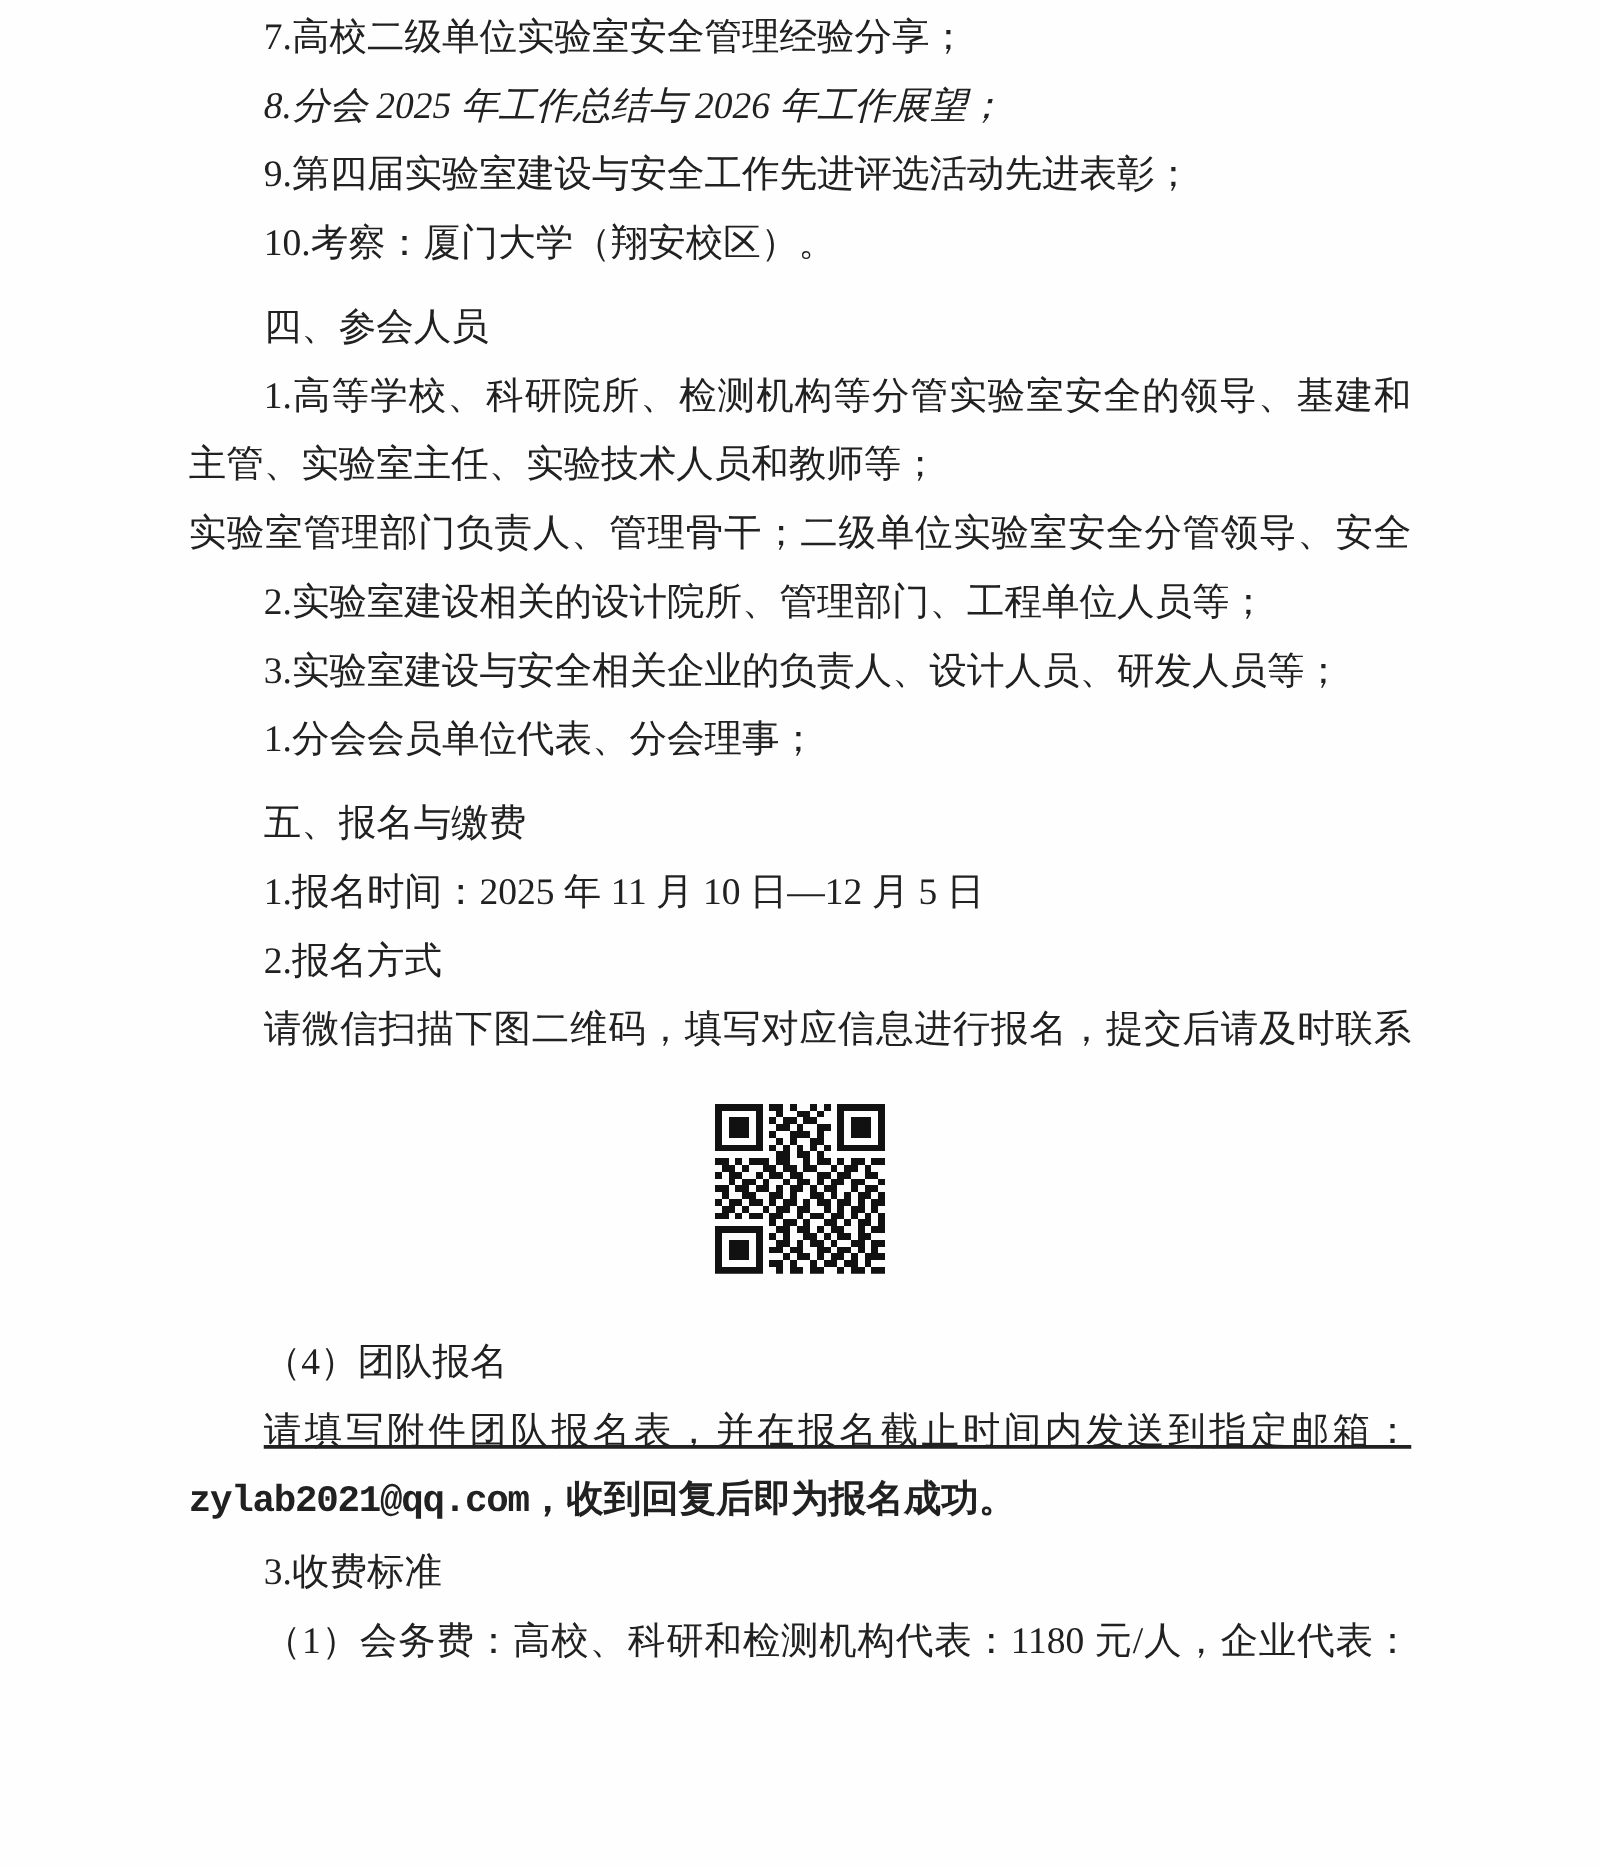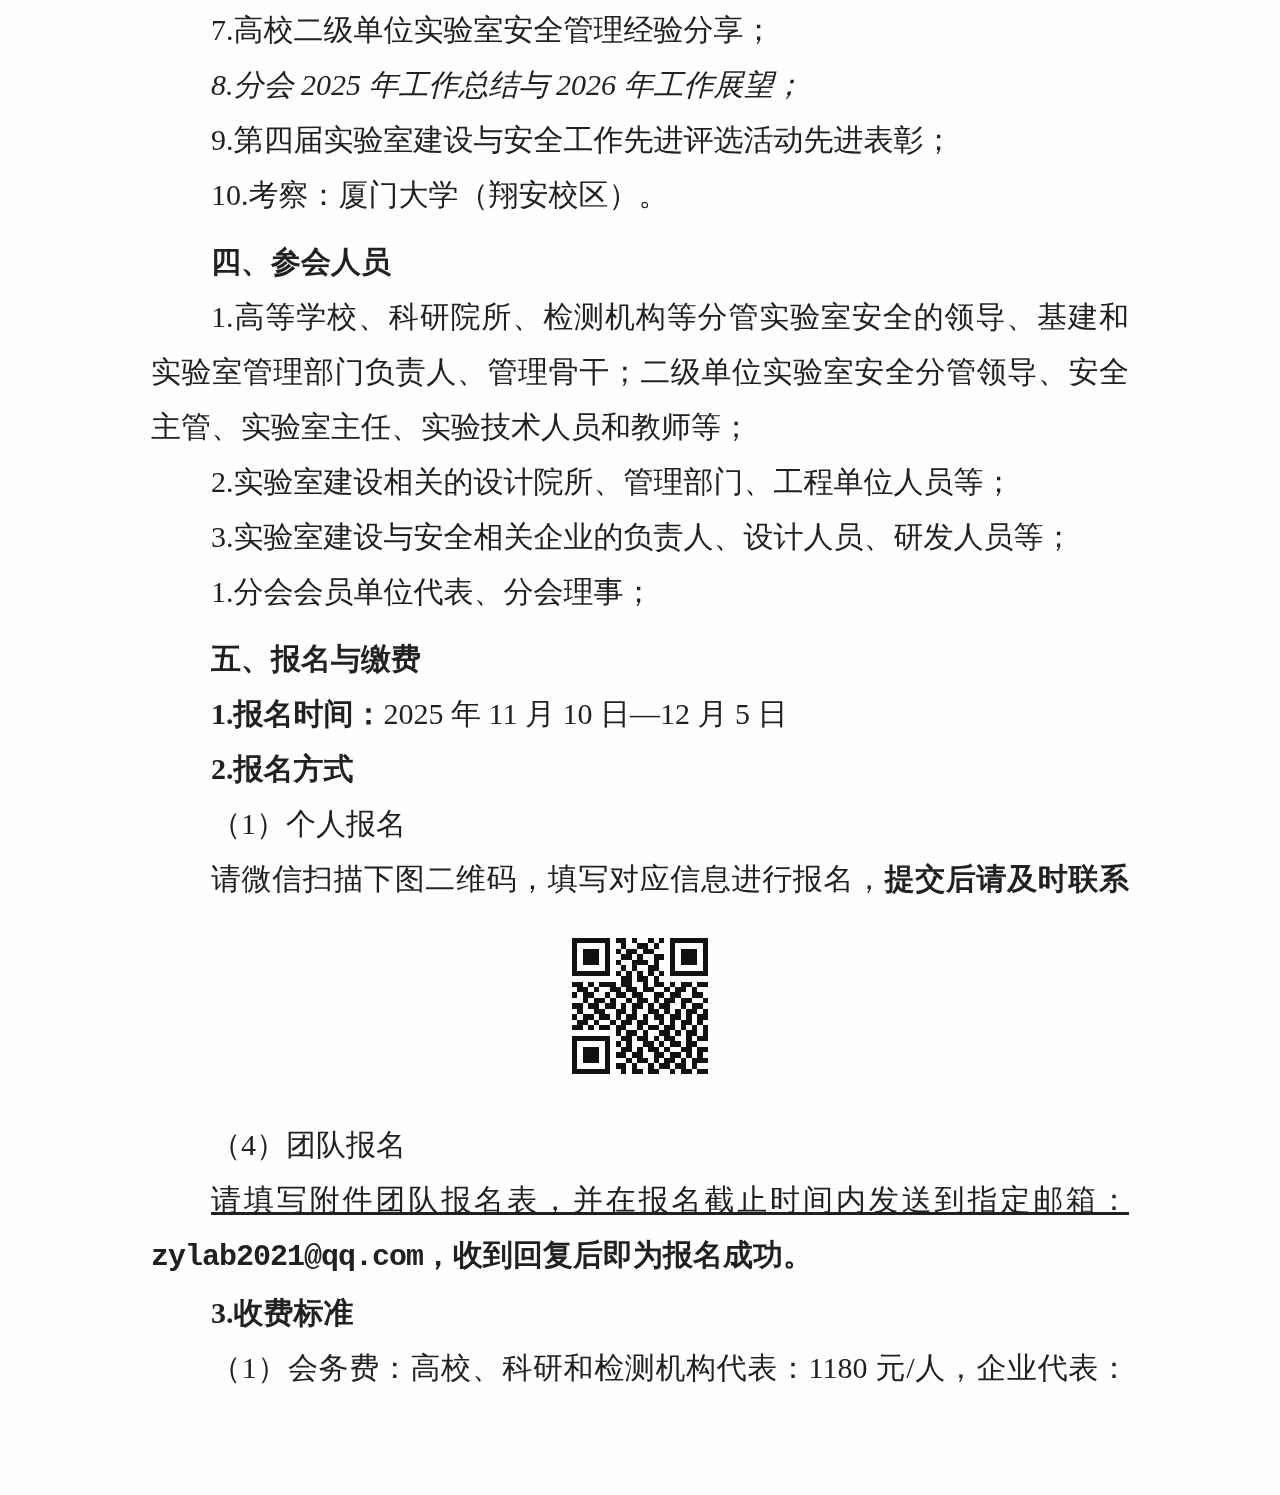--- a/index.html
+++ b/index.html
@@ -22,21 +22,21 @@
   }
   .line {
     margin: 0;
     text-align: left;
   }
   .line.justify {
     text-align: justify;
     text-align-last: justify;
   }
   .seg-bold {
-    font-weight: 700;
+    font-weight: 400;
     margin-top: 16px;
   }
   .seg-mono {
     font-family: "Liberation Mono", monospace;
     letter-spacing: -1px;
   }
   .qr-wrap {
     width: 136px;
     height: 136px;
     margin: 32px auto 43px auto;
@@ -50,29 +50,28 @@
 <body>
 
 <div class="page" style="background: rgb(254, 254, 254); color: rgb(33, 33, 33);">
   <div id="doc-body">
       <div class="line" style="text-indent: 2em;"><span class="">7.高校二级单位实验室安全管理经验分享；</span></div>
       <div class="line" style="text-indent: 2em; font-style: italic;"><span class="">8.分会 2025 年工作总结与 2026 年工作展望；</span></div>
       <div class="line" style="text-indent: 2em;"><span class="">9.第四届实验室建设与安全工作先进评选活动先进表彰；</span></div>
       <div class="line" style="text-indent: 2em;"><span class="">10.考察：厦门大学（翔安校区）。</span></div>
       <div class="line" style="margin-top: 12px; text-indent: 2em;"><span class="seg-bold ">四、参会人员</span></div>
       <div class="line justify" style="text-indent: 2em;"><span class="">1.高等学校、科研院所、检测机构等分管实验室安全的领导、基建和</span></div>
+      <div class="line" style="text-indent: 0em;"><span class="">主管、实验室主任、实验技术人员和教师等；</span></div>
       <div class="line justify" style="text-indent: 0em;"><span class="">实验室管理部门负责人、管理骨干；二级单位实验室安全分管领导、安全</span></div>
-      <div class="line" style="text-indent: 0em;"><span class="">主管、实验室主任、实验技术人员和教师等；</span></div>
       <div class="line" style="text-indent: 2em;"><span class="">2.实验室建设相关的设计院所、管理部门、工程单位人员等；</span></div>
       <div class="line" style="text-indent: 2em;"><span class="">3.实验室建设与安全相关企业的负责人、设计人员、研发人员等；</span></div>
       <div class="line" style="text-indent: 2em;"><span class="">1.分会会员单位代表、分会理事；</span></div>
       <div class="line" style="margin-top: 12px; text-indent: 2em;"><span class="seg-bold ">五、报名与缴费</span></div>
       <div class="line" style="text-indent: 2em;"><span class="seg-bold ">1.报名时间：</span><span class="">2025 年 11 月 10 日—12 月 5 日</span></div>
       <div class="line" style="text-indent: 2em;"><span class="seg-bold ">2.报名方式</span></div>
-      <div class="line" style="text-indent: 2em;"><span class="">（1）个人报名</span></div>
       <div class="line justify" style="text-indent: 2em;"><span class="">请微信扫描下图二维码，填写对应信息进行报名，</span><span class="seg-bold ">提交后请及时联系</span></div>
       <div class="qr-wrap">
         <svg viewBox="0 0 25 25" width="136" height="136" shape-rendering="crispEdges">
           <rect x="0" y="0" width="1" height="1" fill="#111111"></rect>
           <rect x="1" y="0" width="1" height="1" fill="#111111"></rect>
           <rect x="2" y="0" width="1" height="1" fill="#111111"></rect>
           <rect x="3" y="0" width="1" height="1" fill="#111111"></rect>
           <rect x="4" y="0" width="1" height="1" fill="#111111"></rect>
           <rect x="5" y="0" width="1" height="1" fill="#111111"></rect>
           <rect x="6" y="0" width="1" height="1" fill="#111111"></rect>

